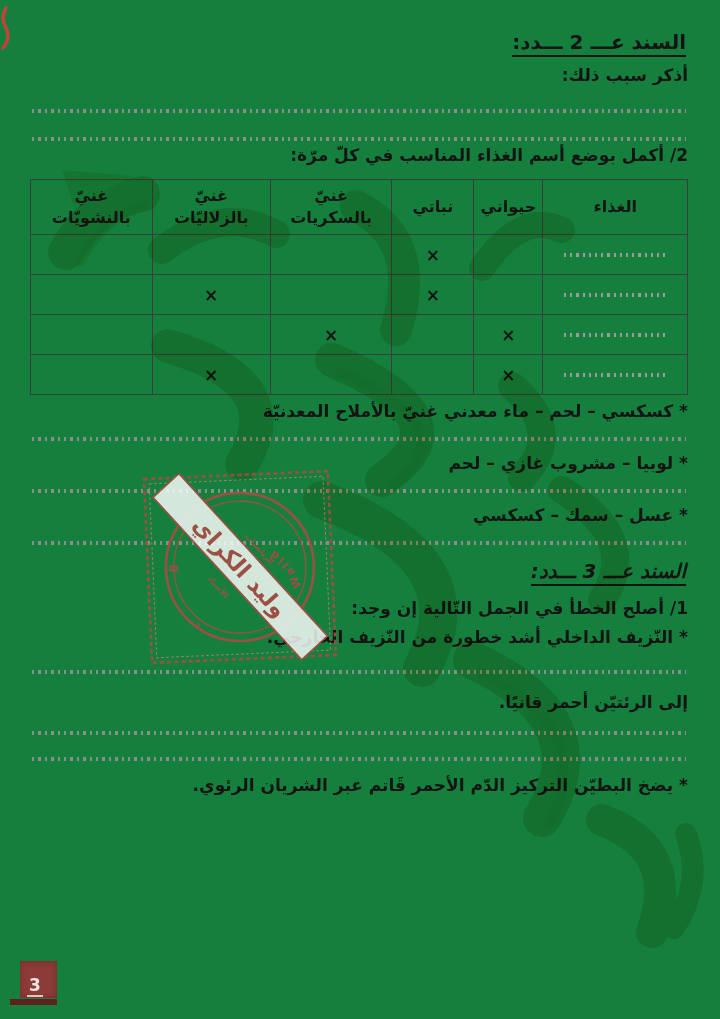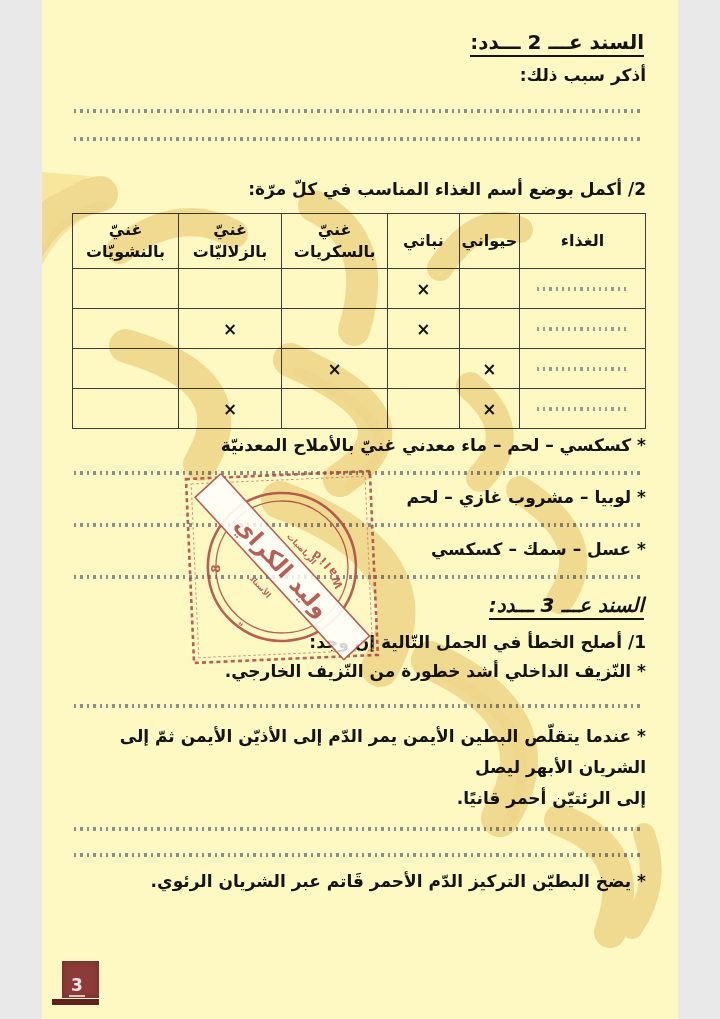--- a/index.html
+++ b/index.html
@@ -1,21 +1,21 @@
 <!DOCTYPE html>
 <html lang="ar" dir="rtl"><head>
 <meta charset="utf-8">
 <style>
   html,body{margin:0;padding:0;}
   body{background:#e9e9e9;}
   .page{
     position:relative;
-    width:636px;height:1019px;
+    width:720px;height:1019px;
     margin:0 auto;
-    background:#fef9c3;
+    background:#15803d;
     overflow:hidden;
     font-family:"DejaVu Sans", sans-serif;
     font-weight:bold;
     color:#141414;
     direction:rtl;
   }
   .content{position:relative;z-index:1;padding:0 32px 0 30px;}
   .sec-title{
     display:inline-block;
     font-size:20px;
@@ -26,21 +26,21 @@
   .sec-title-3{margin-top:14px;font-style:italic;}
   .bodyline{font-size:17px;line-height:28px;text-align:right;}
   .prompt{font-size:17px;line-height:28px;}
   .dotline{
     height:4px;
     background-image:repeating-linear-gradient(90deg,#8d8d8d 0 2.4px,transparent 2.4px 6.4px);
     margin:0 2px;
   }
   .dl-a{margin-top:20px;}
   .dl-b{margin-top:24px;}
-  .q2{font-size:17px;margin-top:38px;}
+  .q2{font-size:17px;margin-top:4px;}
   table.food{
     border-collapse:collapse;
     width:100%;
     margin-top:14px;
     table-layout:fixed;
   }
   table.food td,table.food th{
     border:1.6px solid #3c3c3c;
     padding:0;
     background:transparent;
@@ -199,21 +199,20 @@
 
     <div>
       <span class="sec-title sec-title-3">السند عـــ 3 ـــدد:</span>
     </div>
 
     <div class="q1b">1/ أصلح الخطأ في الجمل التّالية إن وجد:</div>
     <div class="s1">* النّزيف الداخلي أشد خطورة من النّزيف الخارجي.</div>
     <div class="dotline dl-s"></div>
 
     <div class="s2">
-      <div>* عندما يتقلّص البطين الأيمن يمر الدّم إلى الأذيّن الأيمن ثمّ إلى الشريان الأبهر ليصل</div>
       <div>إلى الرئتيّن أحمر قانيًا.</div>
     </div>
     <div class="dotline dl-s2a"></div>
     <div class="dotline dl-s2b"></div>
 
     <div class="s3">* يضخ البطيّن التركيز الدّم الأحمر قَاتم عبر الشريان الرئوي.</div>
 
   </div>
 
   <div class="watermark-layer">

